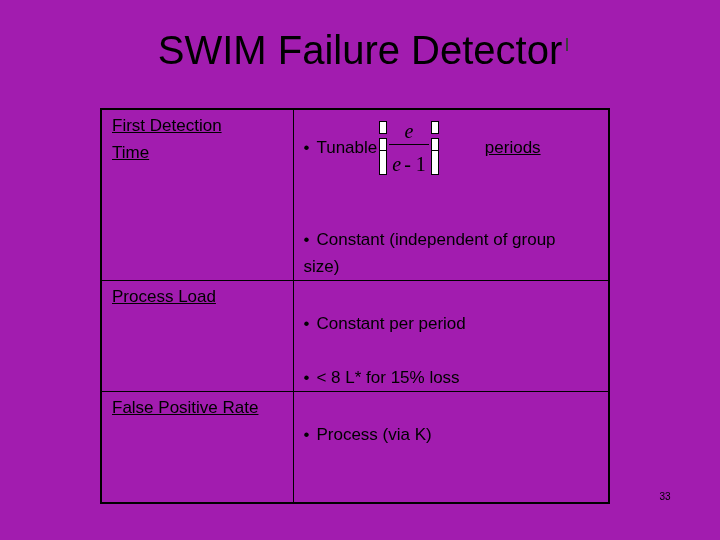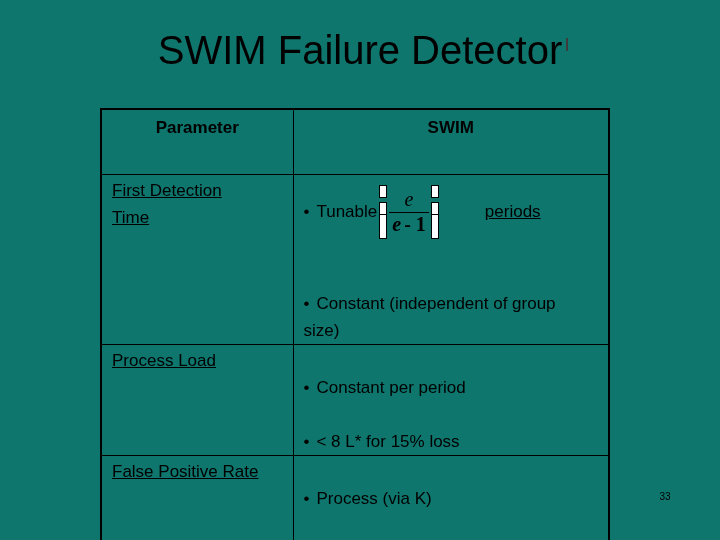--- a/index.html
+++ b/index.html
@@ -4,21 +4,21 @@
 <style>
   html, body { margin: 0; padding: 0; }
   body {
     width: 720px; height: 540px;
     background: #ffffff;
     font-family: "Liberation Sans", sans-serif;
     color: #000000;
     position: relative;
     overflow: hidden;
   }
-  .slide { position: absolute; inset: 0; background: #0f766e; }
+  .slide { position: absolute; inset: 0; background: #a21caf; }
 
   .title {
     position: absolute;
     top: 28px; left: 0; right: 0;
     text-align: center;
     font-size: 40px;
     line-height: 44px;
     color: #000;
   }
   .cursor-mark {
@@ -78,21 +78,21 @@
   .tofu.gap-below { margin-bottom: 4px; }
   .tofu.tall { height: 23px; margin-top: -1px; }
   .frac {
     display: inline-flex; flex-direction: column; align-items: center;
     margin: 0 2px;
     font-family: "Liberation Serif", serif;
     font-size: 20px;
     line-height: 22px;
   }
   .frac .num { font-style: italic; padding: 0 12px 2px 12px; }
-  .frac .den { border-top: 1.5px solid #000; padding: 0 3px 0 3px; font-weight: bold; }
+  .frac .den { border-top: 1.5px solid #000; padding: 8px 3px 0 3px; }
   .frac .den .it { font-style: italic; }
   .frac .den .rm { font-style: normal; margin-left: 3px; }
   .periods { margin-left: 46px; text-decoration: underline; }
   .second-bullet { margin-top: 24px; }
 
   .page-number {
     position: absolute;
     left: 648px; top: 488px;
     width: 34px;
     text-align: center;
@@ -108,24 +108,20 @@
 
   <div class="title">SWIM Failure Detector</div>
   <div class="cursor-mark"></div>
 
   <table class="params">
     <colgroup>
       <col style="width:192px">
       <col style="width:316px">
     </colgroup>
     <tbody>
-        <tr>
-      <th>Parameter</th>
-      <th>SWIM</th>
-    </tr>
 
     <tr class="row-fdt">
       <td class="param-cell">First Detection
 Time</td>
       <td>
         <div class="formula-line">
           <span class="bm">•</span>
           <span>Tunable</span>
           <span class="frac-group">
             <span class="tofu-col">

